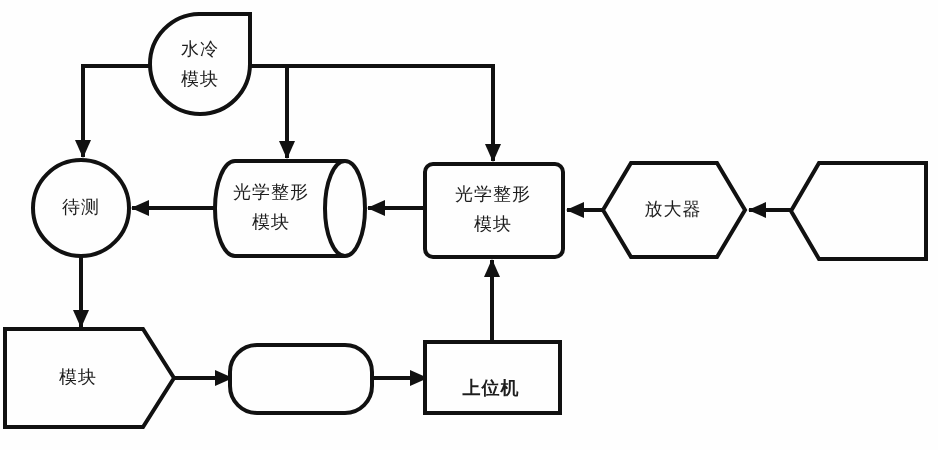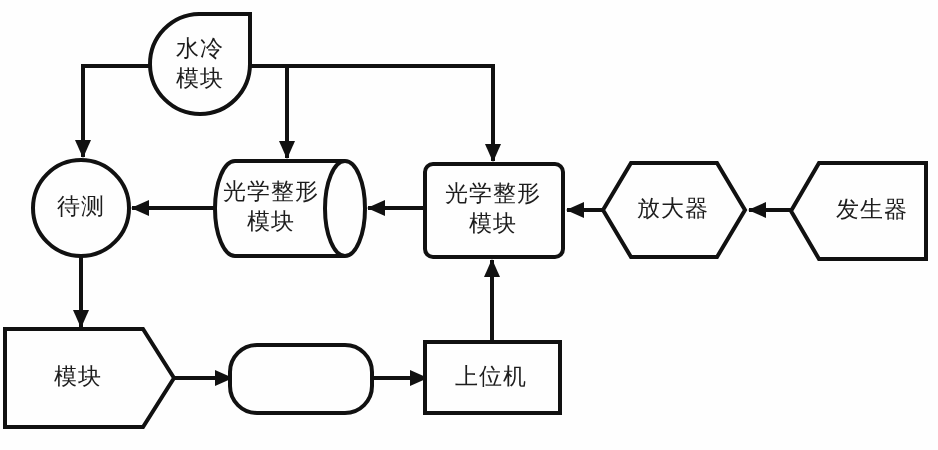--- a/index.html
+++ b/index.html
@@ -17,21 +17,21 @@
   .stage svg {
     position: absolute;
     left: 0;
     top: 0;
   }
   .node-label {
     position: absolute;
     transform: translate(-50%, -50%);
     text-align: center;
     color: #1d1d1d;
-    font-size: 23px;
+    font-size: 18px;
     line-height: 30px;
     letter-spacing: 1px;
     white-space: nowrap;
   }
   .node-label span { display: block; }
 </style>
 </head>
 <body>
 
 <div class="stage">
@@ -98,25 +98,24 @@
   <div class="node-label" style="left:493px; top:209px;">
     <span>光学整形</span>
     <span>模块</span>
   </div>
 
   <div class="node-label" style="left:673px; top:209px;">
     <span>放大器</span>
   </div>
 
   <div class="node-label" style="left:872px; top:210px;">
-    <span>发生器</span>
   </div>
 
   <div class="node-label" style="left:78px; top:377px;">
     <span>模块</span>
   </div>
 
 
-  <div class="node-label" style="left:491px; top:377px;">
+  <div class="node-label" style="left:491px; top:388px;font-weight:bold;">
     <span>上位机</span>
   </div>
 
 </div>
 
 </body></html>

